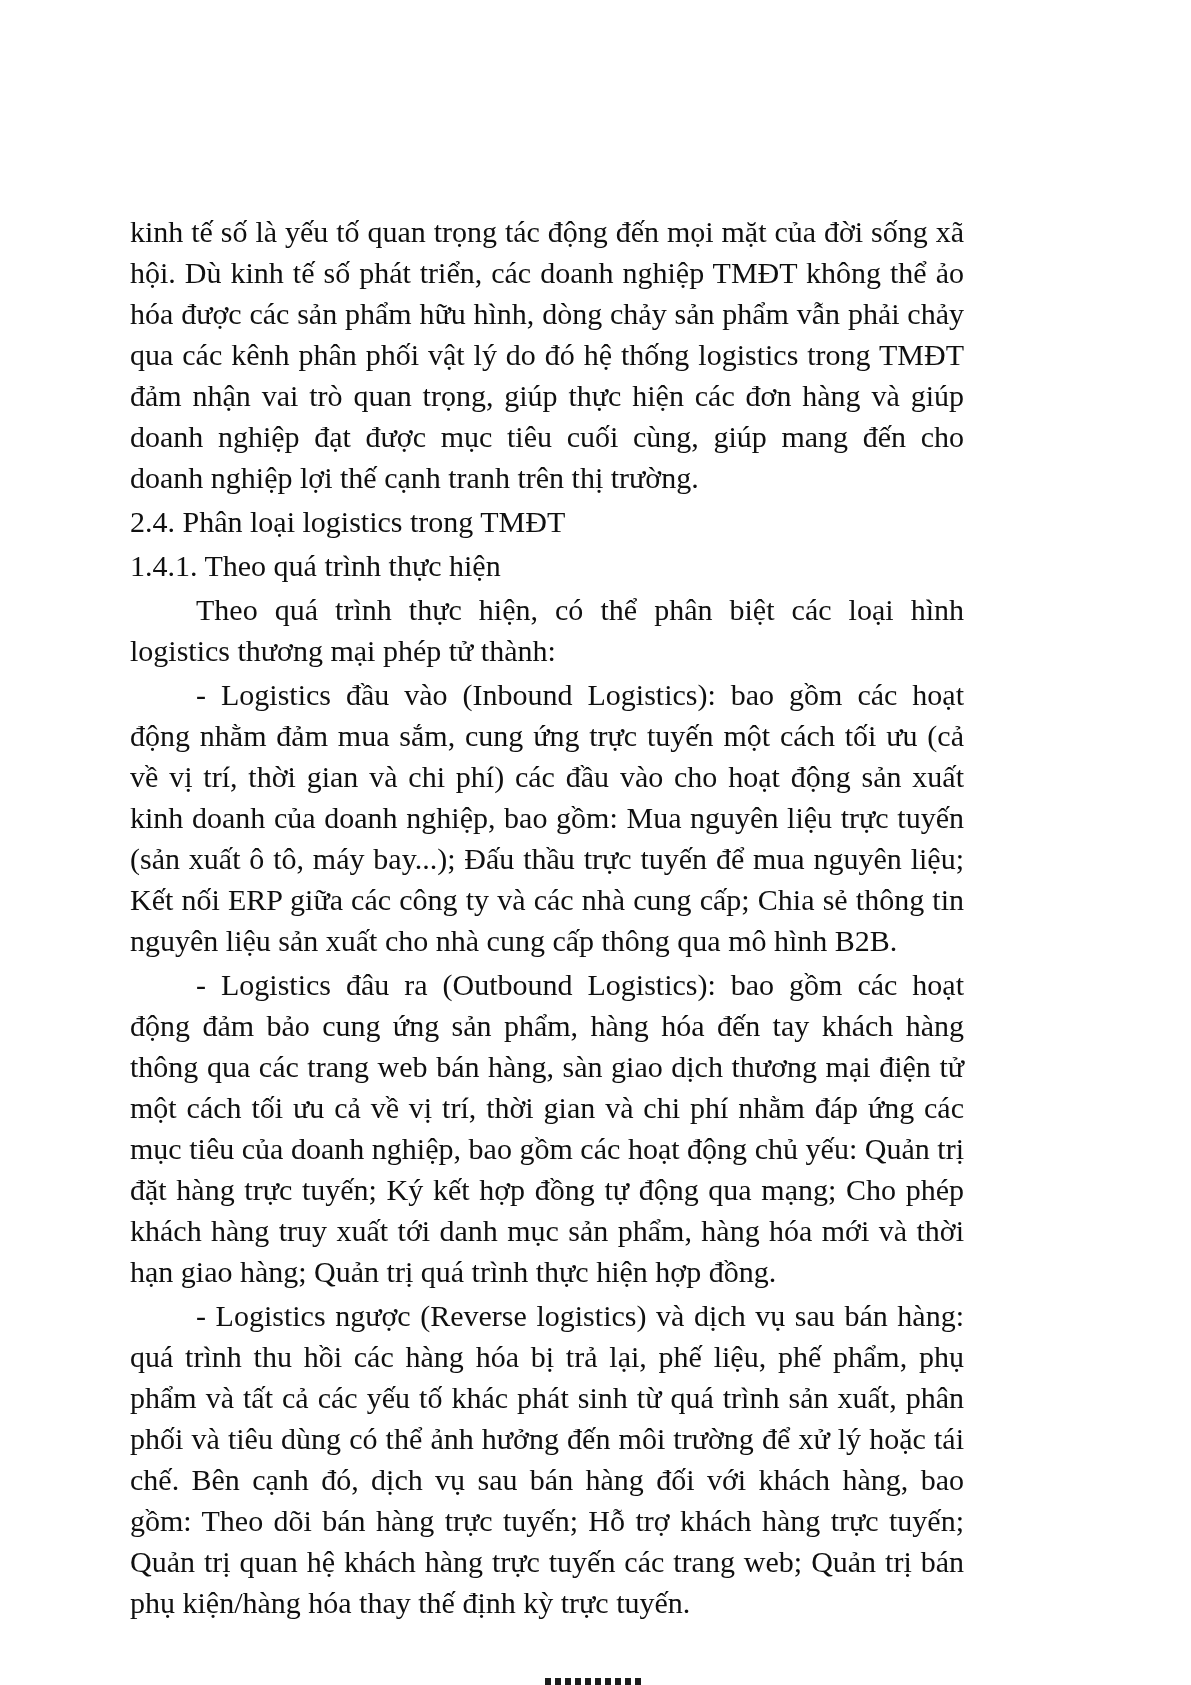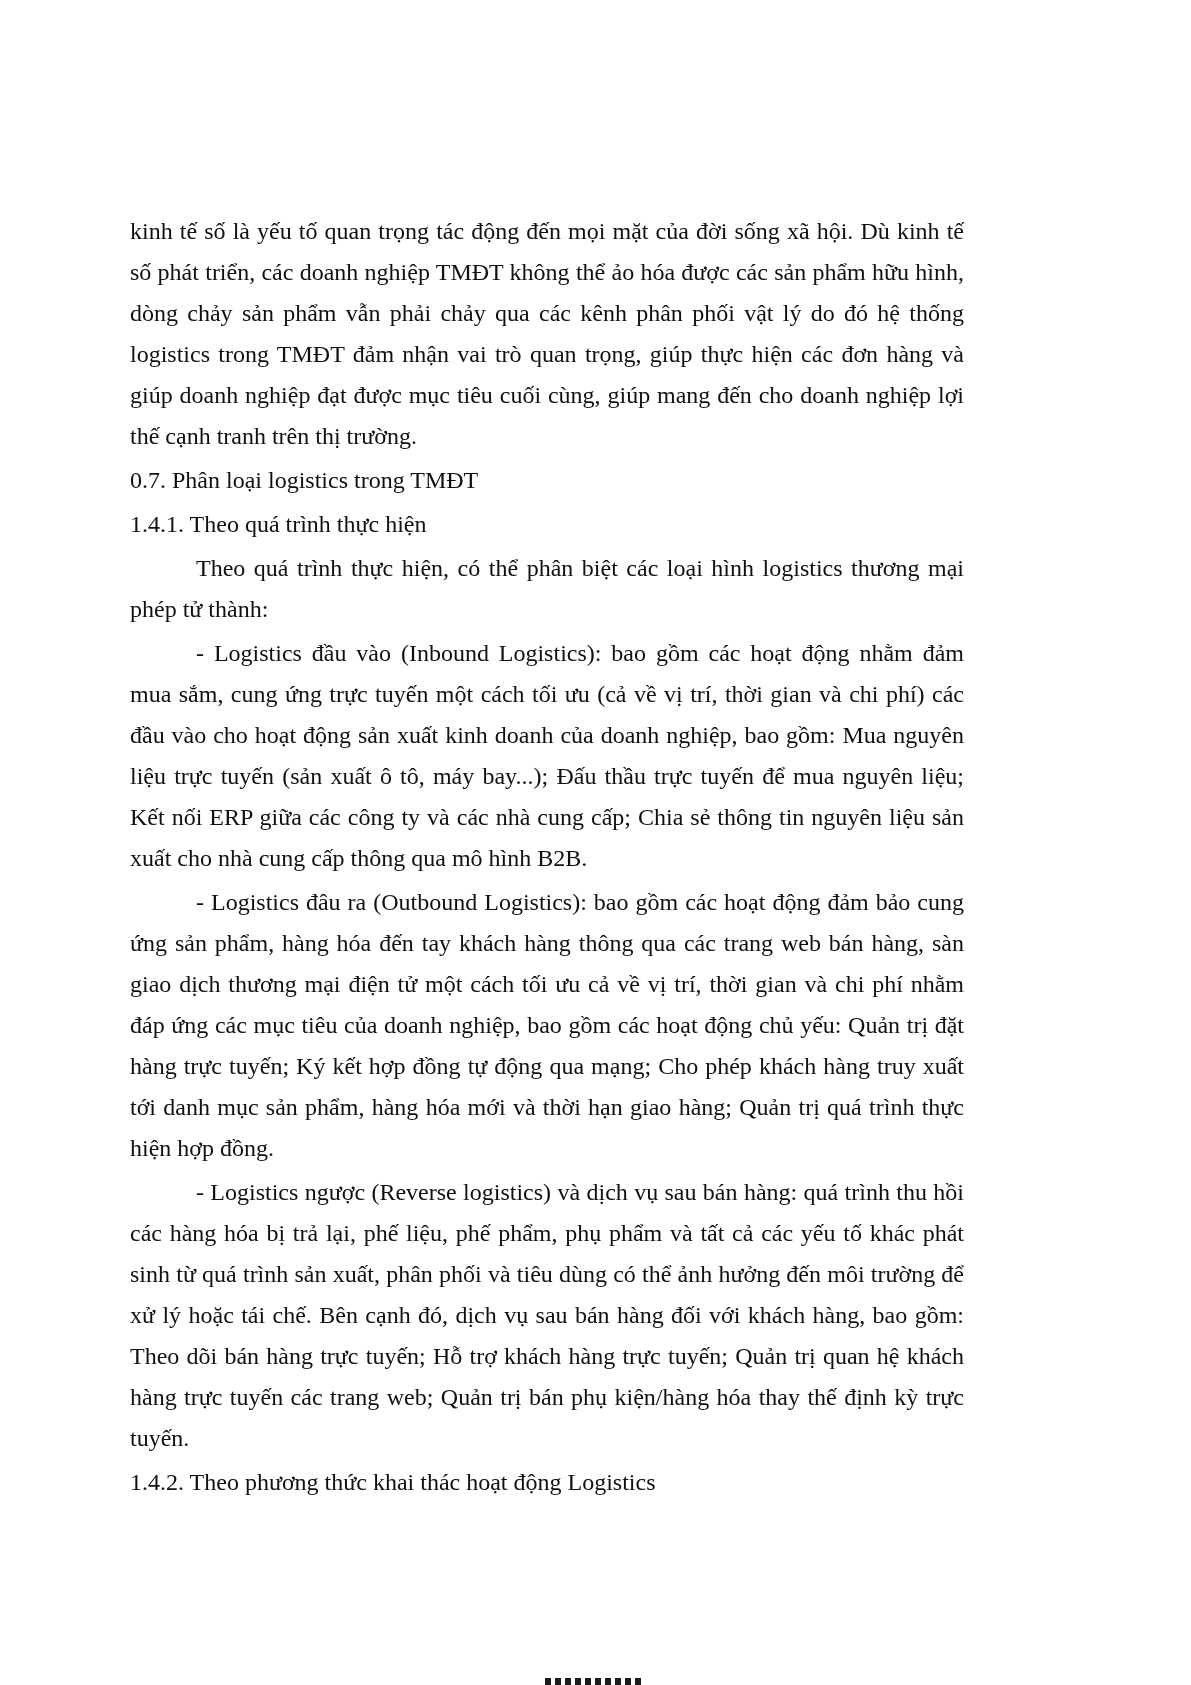--- a/index.html
+++ b/index.html
@@ -18,21 +18,21 @@
   .page {
     position: absolute;
     inset: 0;
     background: #ffffff;
   }
   .content {
     position: absolute;
     left: 130px;
     top: 211px;
     width: 834px;
-    font-size: 24px;
+    font-size: 30px;
     line-height: 41px;
   }
   .content p {
     margin: 0 0 3px 0;
   }
   .para-justify {
     text-align: justify;
   }
   .para-indent {
     text-indent: 66px;
@@ -54,22 +54,21 @@
       transparent 6px, transparent 10px
     );
   }
 </style>
 </head>
 <body>
 
 <div class="page">
   <div class="content">
     <p class="para-justify">kinh tế số là yếu tố quan trọng tác động đến mọi mặt của đời sống xã hội. Dù kinh tế số phát triển, các doanh nghiệp TMĐT không thể ảo hóa được các sản phẩm hữu hình, dòng chảy sản phẩm vẫn phải chảy qua các kênh phân phối vật lý do đó hệ thống logistics trong TMĐT đảm nhận vai trò quan trọng, giúp thực hiện các đơn hàng và giúp doanh nghiệp đạt được mục tiêu cuối cùng, giúp mang đến cho doanh nghiệp lợi thế cạnh tranh trên thị trường.</p>
-    <p class="para-heading">0.7. Phân loại logistics trong TMĐT</p>
+    <p class="para-heading">2.4. Phân loại logistics trong TMĐT</p>
     <p class="para-heading">1.4.1. Theo quá trình thực hiện</p>
     <p class="para-indent">Theo quá trình thực hiện, có thể phân biệt các loại hình logistics thương mại phép tử thành:</p>
     <p class="para-indent">- Logistics đầu vào (Inbound Logistics): bao gồm các hoạt động nhằm đảm mua sắm, cung ứng trực tuyến một cách tối ưu (cả về vị trí, thời gian và chi phí) các đầu vào cho hoạt động sản xuất kinh doanh của doanh nghiệp, bao gồm: Mua nguyên liệu trực tuyến (sản xuất ô tô, máy bay...); Đấu thầu trực tuyến để mua nguyên liệu; Kết nối ERP giữa các công ty và các nhà cung cấp; Chia sẻ thông tin nguyên liệu sản xuất cho nhà cung cấp thông qua mô hình B2B.</p>
     <p class="para-indent">- Logistics đâu ra (Outbound Logistics): bao gồm các hoạt động đảm bảo cung ứng sản phẩm, hàng hóa đến tay khách hàng thông qua các trang web bán hàng, sàn giao dịch thương mại điện tử một cách tối ưu cả về vị trí, thời gian và chi phí nhằm đáp ứng các mục tiêu của doanh nghiệp, bao gồm các hoạt động chủ yếu: Quản trị đặt hàng trực tuyến; Ký kết hợp đồng tự động qua mạng; Cho phép khách hàng truy xuất tới danh mục sản phẩm, hàng hóa mới và thời hạn giao hàng; Quản trị quá trình thực hiện hợp đồng.</p>
     <p class="para-indent">- Logistics ngược (Reverse logistics) và dịch vụ sau bán hàng: quá trình thu hồi các hàng hóa bị trả lại, phế liệu, phế phẩm, phụ phẩm và tất cả các yếu tố khác phát sinh từ quá trình sản xuất, phân phối và tiêu dùng có thể ảnh hưởng đến môi trường để xử lý hoặc tái chế. Bên cạnh đó, dịch vụ sau bán hàng đối với khách hàng, bao gồm: Theo dõi bán hàng trực tuyến; Hỗ trợ khách hàng trực tuyến; Quản trị quan hệ khách hàng trực tuyến các trang web; Quản trị bán phụ kiện/hàng hóa thay thế định kỳ trực tuyến.</p>
-    <p class="para-heading">1.4.2. Theo phương thức khai thác hoạt động Logistics</p>
   </div>
   <div class="cutoff-strip"></div>
 </div>
 
 </body></html>

